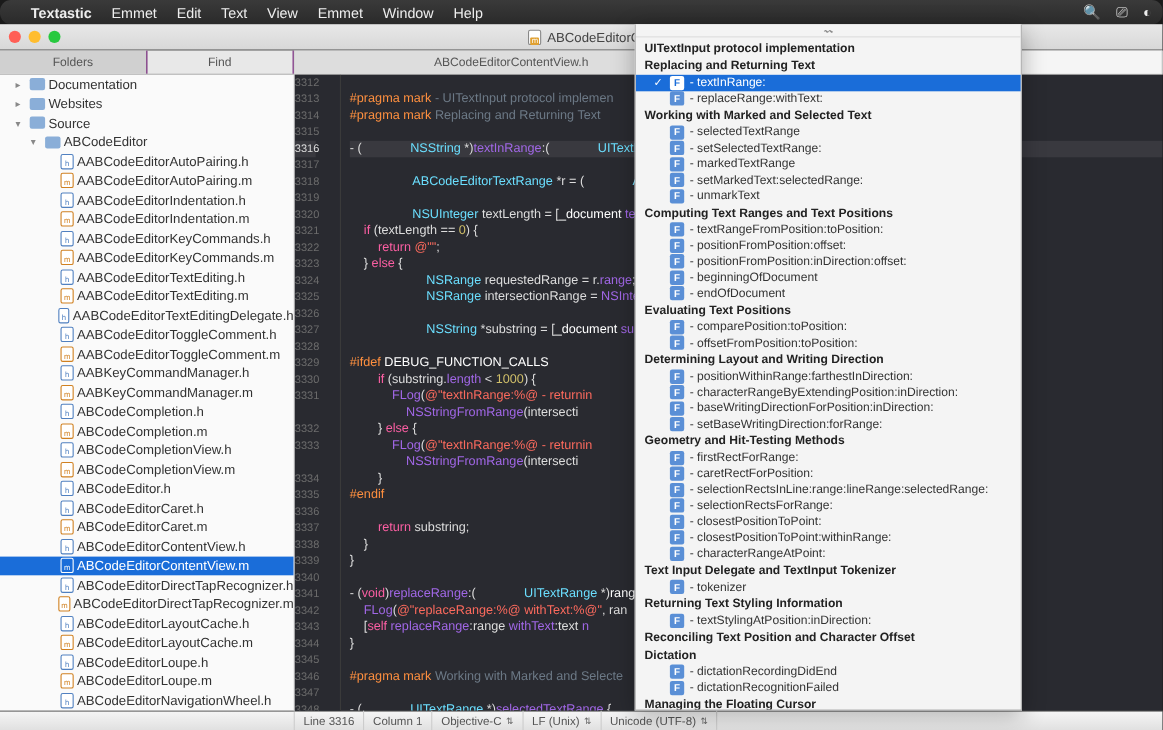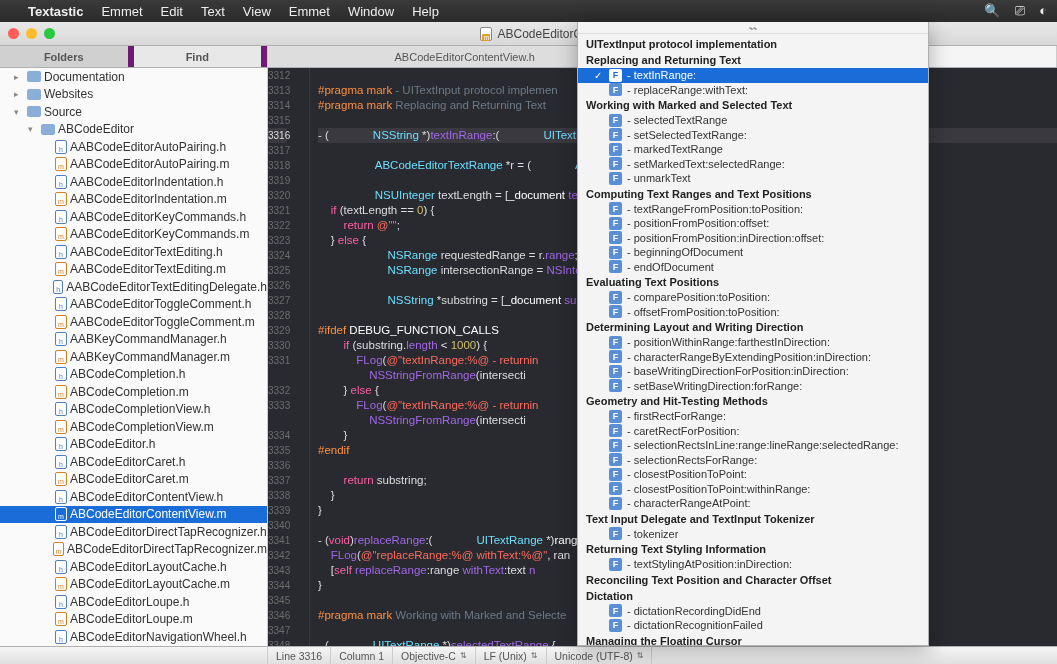--- a/index.html
+++ b/index.html
@@ -1,35 +1,35 @@
 <!DOCTYPE html>
 <html><head>
 <meta charset="utf-8">
 <style>
 * { margin: 0; padding: 0; box-sizing: border-box; font-family: -apple-system, BlinkMacSystemFont, "Helvetica Neue", sans-serif; }
 body { width: 1057px; height: 664px; overflow: hidden; background: #1a1a1a; position: relative; }
 
-.menubar { height: 22px; background: linear-gradient(#3a3a3a, #2a2a2a); display: flex; align-items: center; padding: 0 10px; color: #eee; font-size: 13px; gap: 18px; }
+.menubar { height: 22px; background: linear-gradient(#3a3a3a, #2a2a2a); display: flex; align-items: center; padding: 0 10px; color: #eee; font-size: 13px; gap: 18px; border-radius: 10px; }
 .menubar .apple { font-size: 14px; }
 .menubar .appname { font-weight: 600; }
 .menubar .right { margin-left: auto; display: flex; gap: 14px; }
 
 .titlebar { height: 24px; background: linear-gradient(#e8e8e8, #d8d8d8); display: flex; align-items: center; padding: 0 8px; border-bottom: 1px solid #b0b0b0; }
 .traffic { display: flex; gap: 7px; }
 .traffic span { width: 11px; height: 11px; border-radius: 50%; display: inline-block; }
 .tl-close { background: #ff5f56; }
 .tl-min { background: #ffbd2e; }
 .tl-max { background: #27c93f; }
 .win-title { margin: 0 auto; font-size: 12px; color: #444; display: flex; align-items: center; gap: 5px; }
 .win-title .doc-icon { width: 12px; height: 14px; background: #fff; border: 1px solid #888; display: inline-block; border-radius: 2px; position: relative; }
 .win-title .m-badge { position: absolute; bottom: -1px; left: 1px; font-size: 7px; background: #e0a030; color: #fff; padding: 0 1px; border-radius: 1px; line-height: 7px; }
 
 .tabbar { height: 22px; background: #e8e8e8; display: flex; border-bottom: 1px solid #b0b0b0; font-size: 11px; color: #555; }
 .tabbar .side-tabs { width: 268px; display: flex; border-right: 1px solid #ccc; }
-.tabbar .side-tabs > div { flex: 1; display: flex; align-items: center; justify-content: center; border-right: 6px solid #701a75; font-weight: bold; }
+.tabbar .side-tabs > div { flex: 1; display: flex; align-items: center; justify-content: center; border-right: 1px solid #701a75; }
 .tabbar .side-tabs > div.active { background: #d0d0d0; }
 .tabbar .file-tabs { flex: 1; display: flex; }
 .tabbar .file-tabs > div { flex: 1; display: flex; align-items: center; justify-content: center; border-right: 1px solid #ccc; background: #ddd; }
 .tabbar .file-tabs > div.active { background: #f5f5f5; }
 
 .main { display: flex; height: calc(664px - 22px - 24px - 22px - 18px); }
 
 .sidebar { width: 268px; background: #fafafa; border-right: 1px solid #ccc; overflow: hidden; font-size: 12px; color: #333; }
 .tree-row { display: flex; align-items: center; height: 17.5px; padding-left: 6px; gap: 3px; white-space: nowrap; }
 .tree-row.selected { background: #1a6dd9; color: #fff; }

